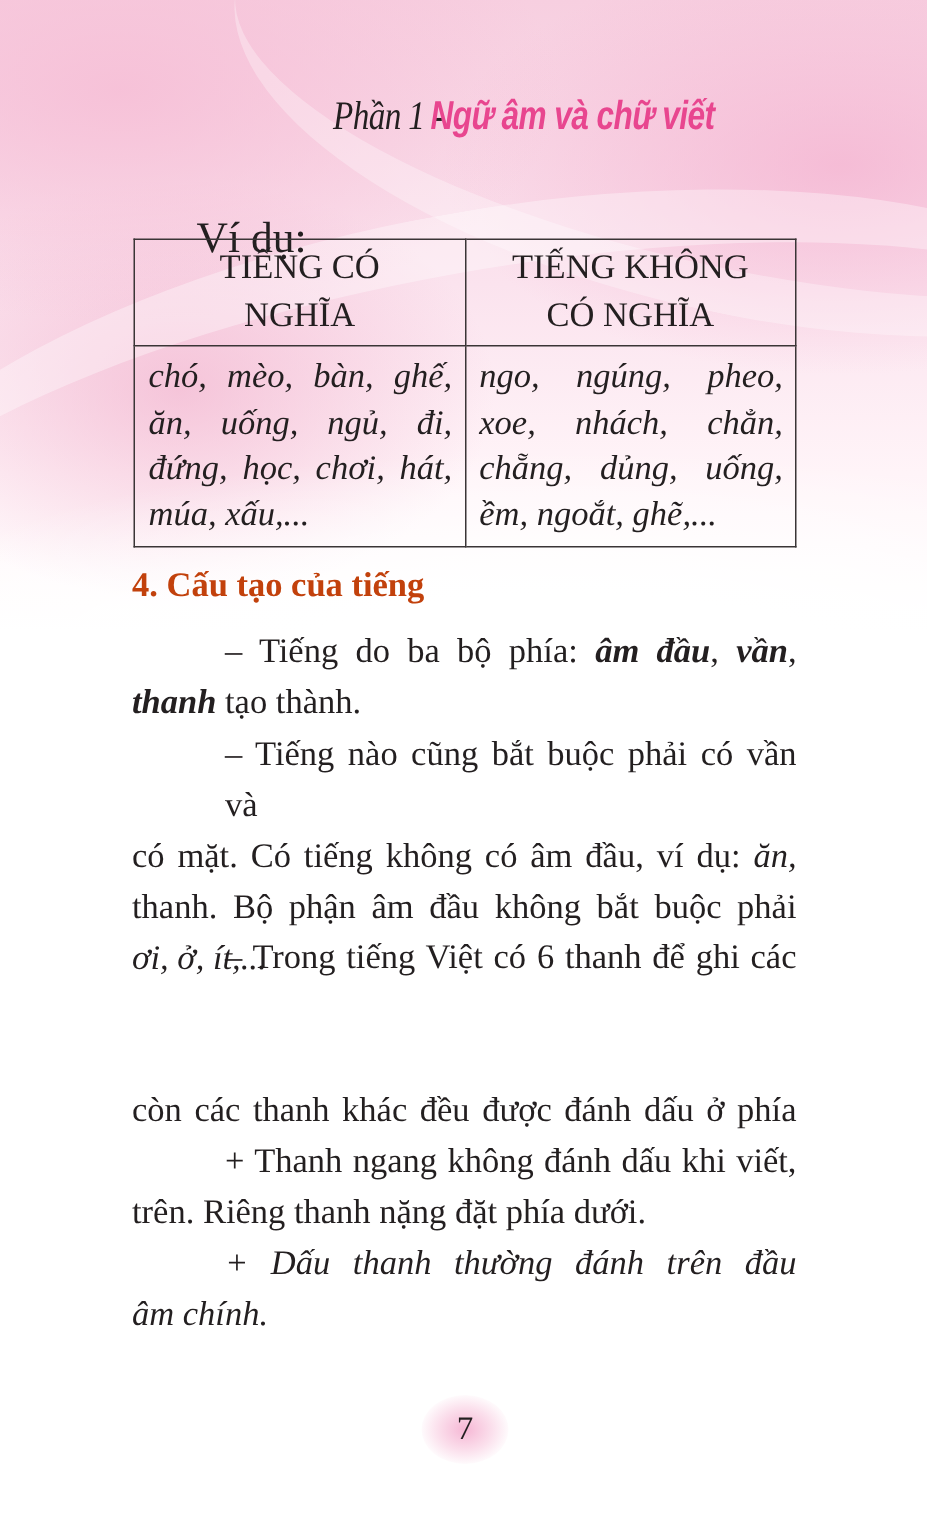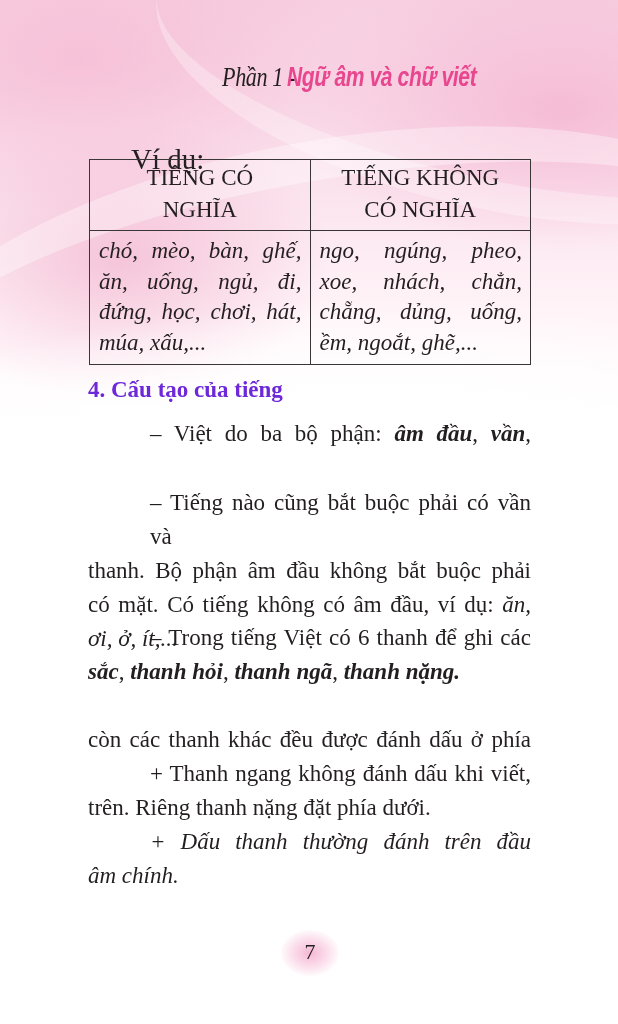--- a/index.html
+++ b/index.html
@@ -95,21 +95,21 @@
     text-align-last: left;
     line-height: 30.5px;
     padding: 5px 8px 6px 9px;
   }
   .cell-line { display: block; text-align: justify; text-align-last: justify; }
   .cell-line.last { text-align-last: left; }
 
   .section-heading {
     position: absolute; left: 88px; top: 377px;
     font-size: 23px; font-weight: bold;
-    color: #6d28d9;
+    color: #c2410c;
   }
 
   .body-text {
     position: absolute; left: 88px; width: 443px;
     font-size: 23px; line-height: 34px;
   }
   .para { margin: 0; text-align: justify; }
   .para .line { display: block; text-align: justify; text-align-last: justify; }
   .para .line.last { text-align-last: left; }
   .indent { padding-left: 62px; }
@@ -178,37 +178,37 @@
           <span class="cell-line last">ềm, ngoắt, ghẽ,...</span>
         </td>
       </tr>
     </tbody>
   </table>
 
   <div class="section-heading">4. Cấu tạo của tiếng</div>
 
   <div class="body-text p1">
     <p class="para">
-      <span class="line indent"><span>– Việt do ba bộ phận: </span><span class="bi">âm đầu</span><span>, </span><span class="bi">vần</span><span>,</span></span>
+      <span class="line indent"><span>– Tiếng do ba bộ phía: </span><span class="bi">âm đầu</span><span>, </span><span class="bi">vần</span><span>,</span></span>
+      <span class="line last"><span class="bi">thanh</span><span> tạo thành.</span></span>
     </p>
   </div>
 
   <div class="body-text p2">
     <p class="para">
       <span class="line indent">– Tiếng nào cũng bắt buộc phải có vần và</span>
+      <span class="line"><span>có mặt. Có tiếng không có âm đầu, ví dụ: </span><span class="it">ăn,</span></span>
       <span class="line">thanh. Bộ phận âm đầu không bắt buộc phải</span>
-      <span class="line"><span>có mặt. Có tiếng không có âm đầu, ví dụ: </span><span class="it">ăn,</span></span>
       <span class="line last it">ơi, ở, ít,...</span>
     </p>
   </div>
 
   <div class="body-text p3">
     <p class="para">
       <span class="line indent">– Trong tiếng Việt có 6 thanh để ghi các</span>
-      <span class="line last"><span class="bi">sắc</span><span>, </span><span class="bi">thanh hỏi</span><span>, </span><span class="bi">thanh ngã</span><span>, </span><span class="bi">thanh nặng.</span></span>
     </p>
   </div>
 
   <div class="body-text p4">
     <p class="para">
       <span class="line">còn các thanh khác đều được đánh dấu ở phía</span>
       <span class="line indent">+ Thanh ngang không đánh dấu khi viết,</span>
       <span class="line last">trên. Riêng thanh nặng đặt phía dưới.</span>
     </p>
   </div>

